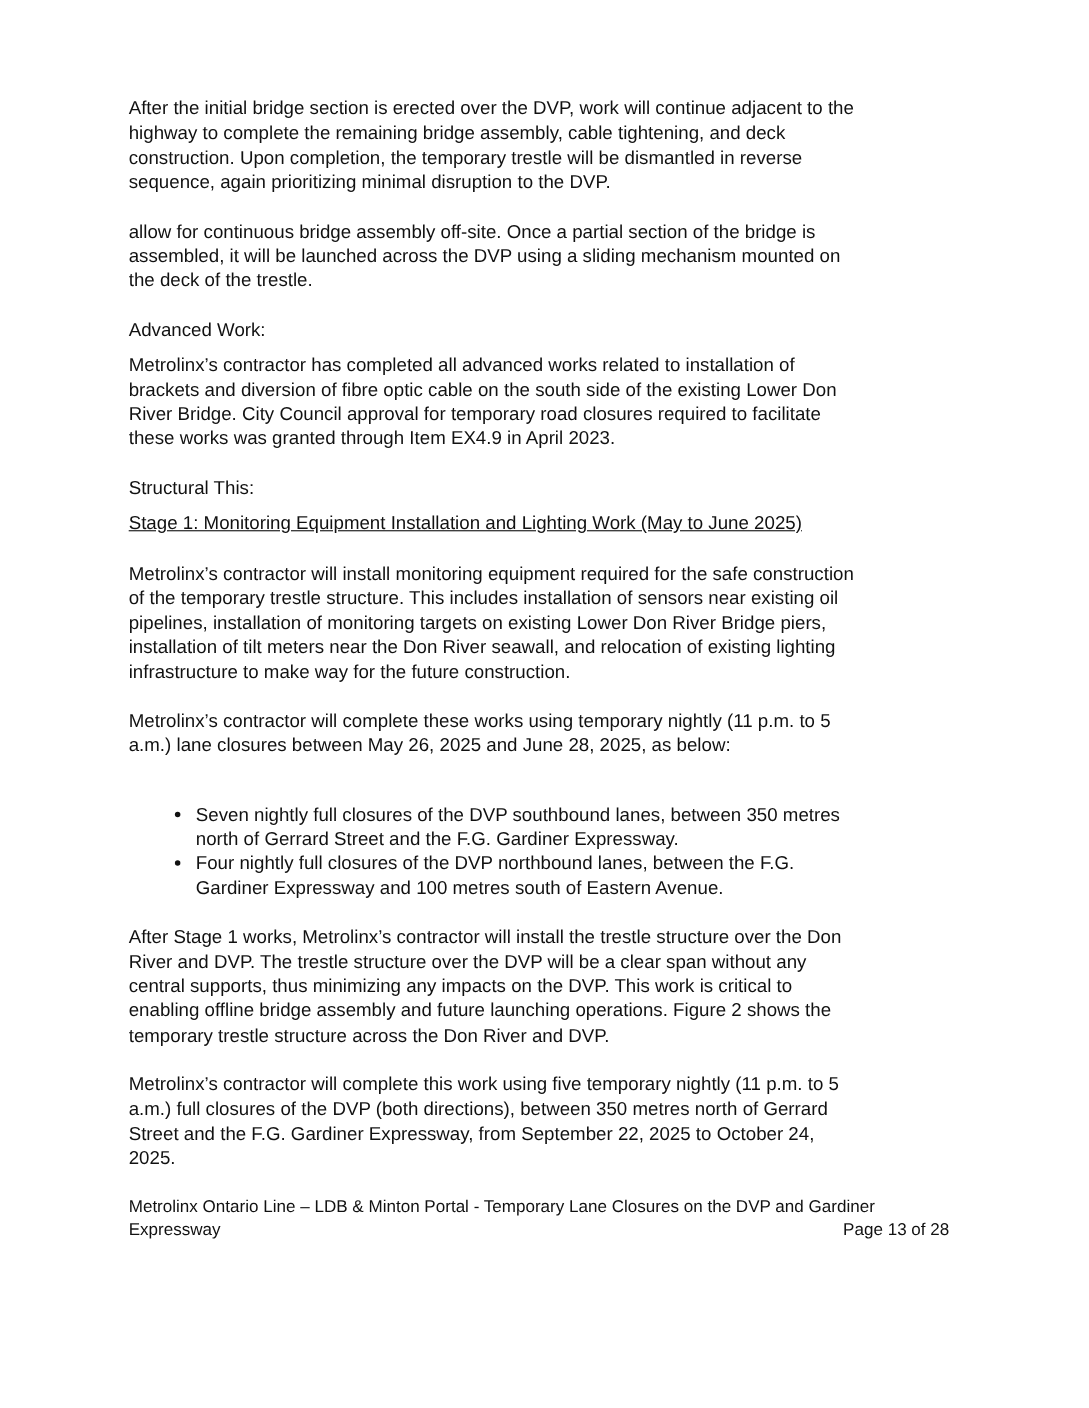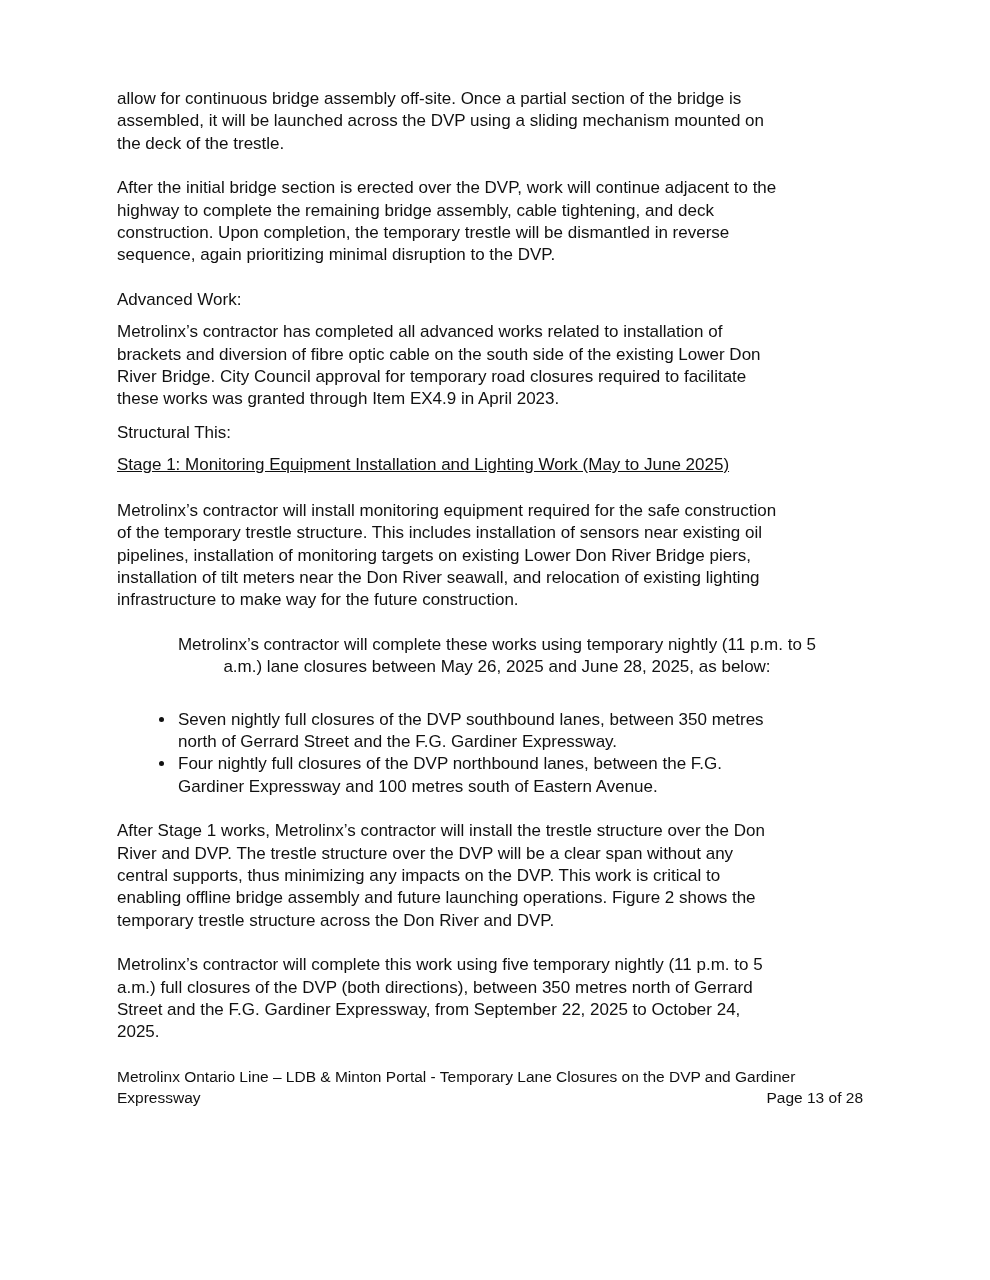--- a/index.html
+++ b/index.html
@@ -22,22 +22,22 @@
     left: 117px;
     right: 113px;
     font-size: 17px;
     line-height: 22.4px;
   }
   .p {
     margin: 0 0 22px 0;
     white-space: pre-line;
   }
   .p.tight { margin-bottom: 12px; }
-  .p.tight11 { margin-bottom: 11px; }
-  .p.mb23 { margin-bottom: 30px; text-align: center; }
+  .p.tight11 { }
+  .p.mb23 { margin-bottom: 40px; }
   .h-bold {
     font-weight: normal;
     margin: 0 0 10px 0;
   }
   .stage-heading {
     text-decoration: underline;
     margin: 0 0 23px 0;
     white-space: pre-line;
   }
   ul.bullets {
@@ -63,28 +63,28 @@
     right: 14px;
     bottom: 0;
   }
 </style>
 </head>
 <body>
 
 <div class="page">
   <div class="content">
 
-    <div class="p">allow for continuous bridge assembly off-site. Once a partial section of the bridge is
-assembled, it will be launched across the DVP using a sliding mechanism mounted on
-the deck of the trestle.</div>
-
     <div class="p">After the initial bridge section is erected over the DVP, work will continue adjacent to the
 highway to complete the remaining bridge assembly, cable tightening, and deck
 construction. Upon completion, the temporary trestle will be dismantled in reverse
 sequence, again prioritizing minimal disruption to the DVP.</div>
+
+    <div class="p">allow for continuous bridge assembly off-site. Once a partial section of the bridge is
+assembled, it will be launched across the DVP using a sliding mechanism mounted on
+the deck of the trestle.</div>
 
 
     <div class="h-bold">Advanced Work:</div>
 
     <div class="p tight11">Metrolinx’s contractor has completed all advanced works related to installation of
 brackets and diversion of fibre optic cable on the south side of the existing Lower Don
 River Bridge. City Council approval for temporary road closures required to facilitate
 these works was granted through Item EX4.9 in April 2023.</div>
 
     <div class="h-bold">Structural This:</div>

